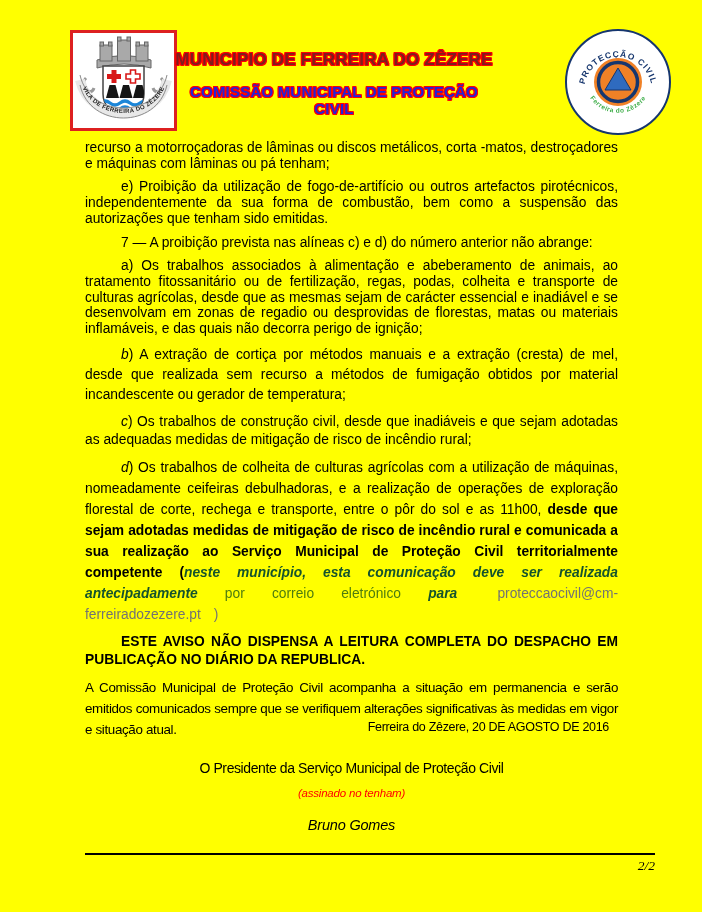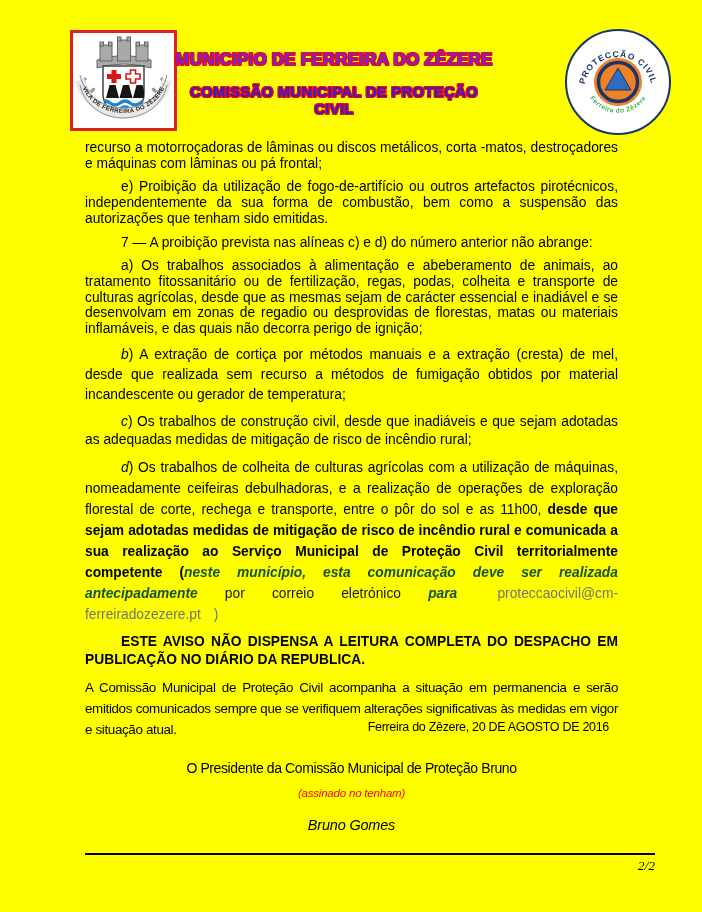--- a/index.html
+++ b/index.html
@@ -7,40 +7,40 @@
     width:702px;height:912px;background:#FFFF00;
     font-family:"Liberation Sans", sans-serif;color:#000;
   }
   .page{position:relative;width:702px;height:912px;background:#FFFF00;overflow:hidden;}
 
   
   .logo-left{position:absolute;left:70px;top:30px;width:107px;height:101px;}
   .logo-right{position:absolute;left:562px;top:27px;width:112px;height:110px;}
   .titles{position:absolute;left:175px;top:50px;width:318px;text-align:center;}
   .title-main{
-    font-size:17px;font-weight:bold;color:#6d28d9;letter-spacing:.2px;
+    font-size:17px;font-weight:bold;color:#7f1d1d;letter-spacing:.2px;
     text-shadow:-1px 0 0 #FF0000,1px 0 0 #FF0000,0 -1px 0 #FF0000,0 1px 0 #FF0000,
                 -1px -1px 0 #FF0000,1px -1px 0 #FF0000,-1px 1px 0 #FF0000,1px 1px 0 #FF0000;
   }
   .title-sub{
     margin-top:13px;font-size:15px;font-weight:bold;color:#2323D7;letter-spacing:.2px;
     text-shadow:-1px 0 0 #FF0000,1px 0 0 #FF0000,0 -1px 0 #FF0000,0 1px 0 #FF0000,
                 -1px -1px 0 #FF0000,1px -1px 0 #FF0000,-1px 1px 0 #FF0000,1px 1px 0 #FF0000;
   }
 
   
   .doc-body{position:absolute;left:85px;top:140px;width:533px;text-align:justify;font-size:13.8px;}
   .p{margin:0 0 8px 0;text-indent:36px;line-height:15.7px;}
   .p.first{text-indent:0;}
   .lh18{line-height:18px;}
   .lh20{line-height:20px;}
   .lh21{line-height:21px;}
   .b{font-weight:bold;}
   .it{font-style:italic;}
-  .red{color:#0f172a;}
+  .red{color:#4d7c0f;}
   .red-bi{color:#14532d;font-weight:bold;font-style:italic;}
   .link{color:#737373;text-decoration:none;padding-left:13px;}
   .narrow{letter-spacing:-0.35px;font-size:13.4px;}
 
   
   .dateline{position:absolute;left:85px;top:720px;width:524px;text-align:right;
             font-size:12.5px;letter-spacing:-0.3px;}
   .sig-title{position:absolute;left:85px;top:760px;width:533px;text-align:center;
              font-size:14px;letter-spacing:-0.4px;}
   .sig-note{position:absolute;left:85px;top:787px;width:533px;text-align:center;
@@ -135,42 +135,42 @@
         <textPath href="#pcBottom" startOffset="50%" text-anchor="middle">Ferreira do Zêzere</textPath>
       </text>
 
       <circle cx="56" cy="55" r="24" fill="#F08126"></circle>
       <circle cx="56" cy="55" r="19.5" fill="#F08126" stroke="#16366E" stroke-width="3.5"></circle>
       <polygon points="56,41 43,63 69,63" fill="#2F6BBF" stroke="#16366E" stroke-width="1"></polygon>
     </svg>
   </div>
 
   <div class="doc-body">
-    <p class="p first">recurso a motorroçadoras de lâminas ou discos metálicos, corta -matos, destroçadores e máquinas com lâminas ou pá frontal;</p>
+    <p class="p first">recurso a motorroçadoras de lâminas ou discos metálicos, corta -matos, destroçadores e máquinas com lâminas ou pá tenham;</p>
 
     <p class="p">e) Proibição da utilização de fogo-de-artifício ou outros artefactos pirotécnicos, independentemente da sua forma de combustão, bem como a suspensão das autorizações que tenham sido emitidas.</p>
 
     <p class="p">7 — A proibição prevista nas alíneas c) e d) do número anterior não abrange:</p>
 
     <p class="p">a) Os trabalhos associados à alimentação e abeberamento de animais, ao tratamento fitossanitário ou de fertilização, regas, podas, colheita e transporte de culturas agrícolas, desde que as mesmas sejam de carácter essencial e inadiável e se desenvolvam em zonas de regadio ou desprovidas de florestas, matas ou materiais inflamáveis, e das quais não decorra perigo de ignição;</p>
 
     <p class="p lh20"><span class="it">b</span><span>) A extração de cortiça por métodos manuais e a extração (cresta) de mel, desde que realizada sem recurso a métodos de fumigação obtidos por material incandescente ou gerador de temperatura;</span></p>
 
     <p class="p lh18"><span class="it">c</span><span>) Os trabalhos de construção civil, desde que inadiáveis e que sejam adotadas as adequadas medidas de mitigação de risco de incêndio rural;</span></p>
 
     <p class="p lh21"><span class="it">d</span><span>) Os trabalhos de colheita de culturas agrícolas com a utilização de máquinas, nomeadamente ceifeiras debulhadoras, e a realização de operações de exploração florestal de corte, rechega e transporte, entre o pôr do sol e as 11h00, </span><span class="b">desde que sejam adotadas medidas de mitigação de risco de incêndio rural e comunicada a sua realização ao Serviço Municipal de Proteção Civil territorialmente competente (</span><span class="red-bi">neste município, esta comunicação deve ser realizada antecipadamente</span><span class="red"> por correio eletrónico </span><span class="red-bi">para</span><a class="link" href="#"> proteccaocivil@cm-ferreiradozezere.pt</a><span class="link">)</span></p>
 
     <p class="p b lh18">ESTE AVISO NÃO DISPENSA A LEITURA COMPLETA DO DESPACHO EM PUBLICAÇÃO NO DIÁRIO DA REPUBLICA.</p>
 
     <p class="p first lh21 narrow">A Comissão Municipal de Proteção Civil acompanha a situação em permanencia e serão emitidos comunicados sempre que se verifiquem alterações significativas às medidas em vigor e situação atual.</p>
   </div>
 
   <div class="dateline">Ferreira do Zêzere, 20 DE AGOSTO DE 2016</div>
 
-  <div class="sig-title">O Presidente da Comissão Municipal de Proteção Bruno</div>
+  <div class="sig-title">O Presidente da Serviço Municipal de Proteção Civil</div>
 
   <div class="sig-note">(assinado no tenham)</div>
 
   <div class="sig-name">Bruno Gomes</div>
 
   <div class="footer-rule"></div>
   <div class="page-number">2/2</div>
 
 </div>
 

